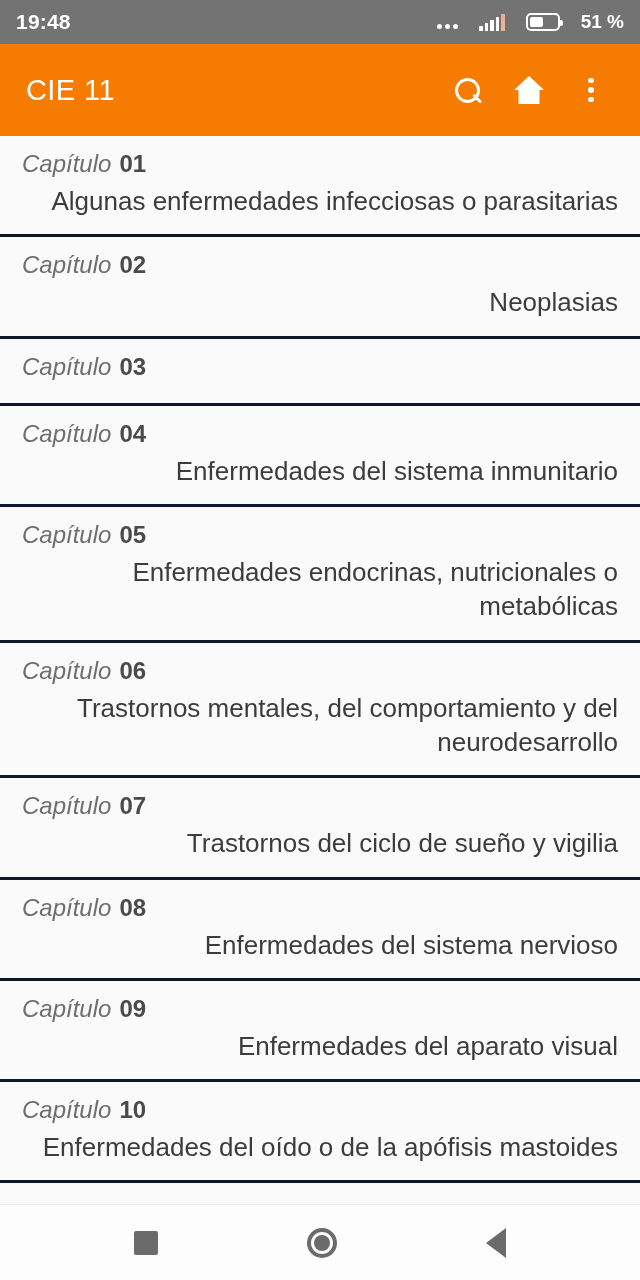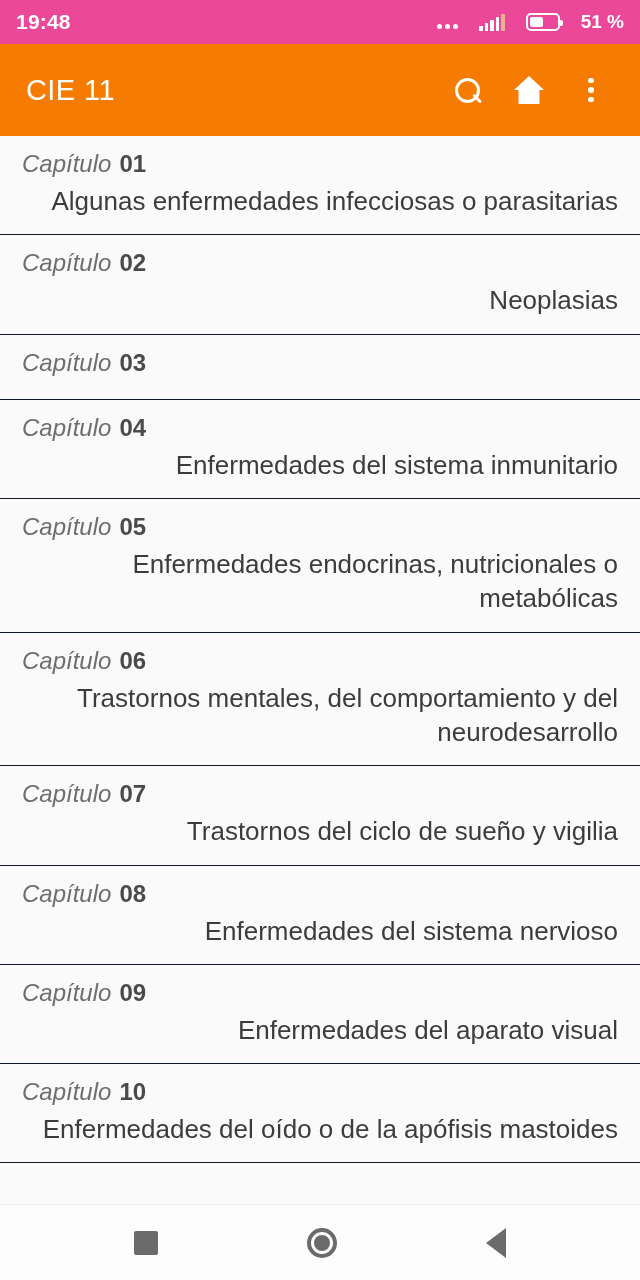--- a/index.html
+++ b/index.html
@@ -15,21 +15,21 @@
     width: 640px;
     height: 1280px;
     display: flex;
     flex-direction: column;
     background: #fafafa;
   }
 
   
   .status-bar {
     height: 44px;
-    background: #ec4899;
+    background: #737373;
     color: #ffffff;
     display: flex;
     align-items: center;
     justify-content: space-between;
     padding: 0 16px;
     flex: 0 0 44px;
   }
   .status-time {
     font-size: 21px;
     font-weight: bold;
@@ -178,21 +178,21 @@
     background: #ffffff;
   }
 
   
   .list {
     flex: 1 1 auto;
     overflow: hidden;
     background: #fafafa;
   }
   .list-item {
-    border-bottom: 1px solid #0f172a;
+    border-bottom: 3px solid #0f172a;
     padding: 14px 22px 16px 22px;
   }
   .item-head {
     font-size: 24px;
     color: #616161;
     margin-bottom: 6px;
     white-space: nowrap;
   }
   .item-head .kw {
     font-style: italic;

